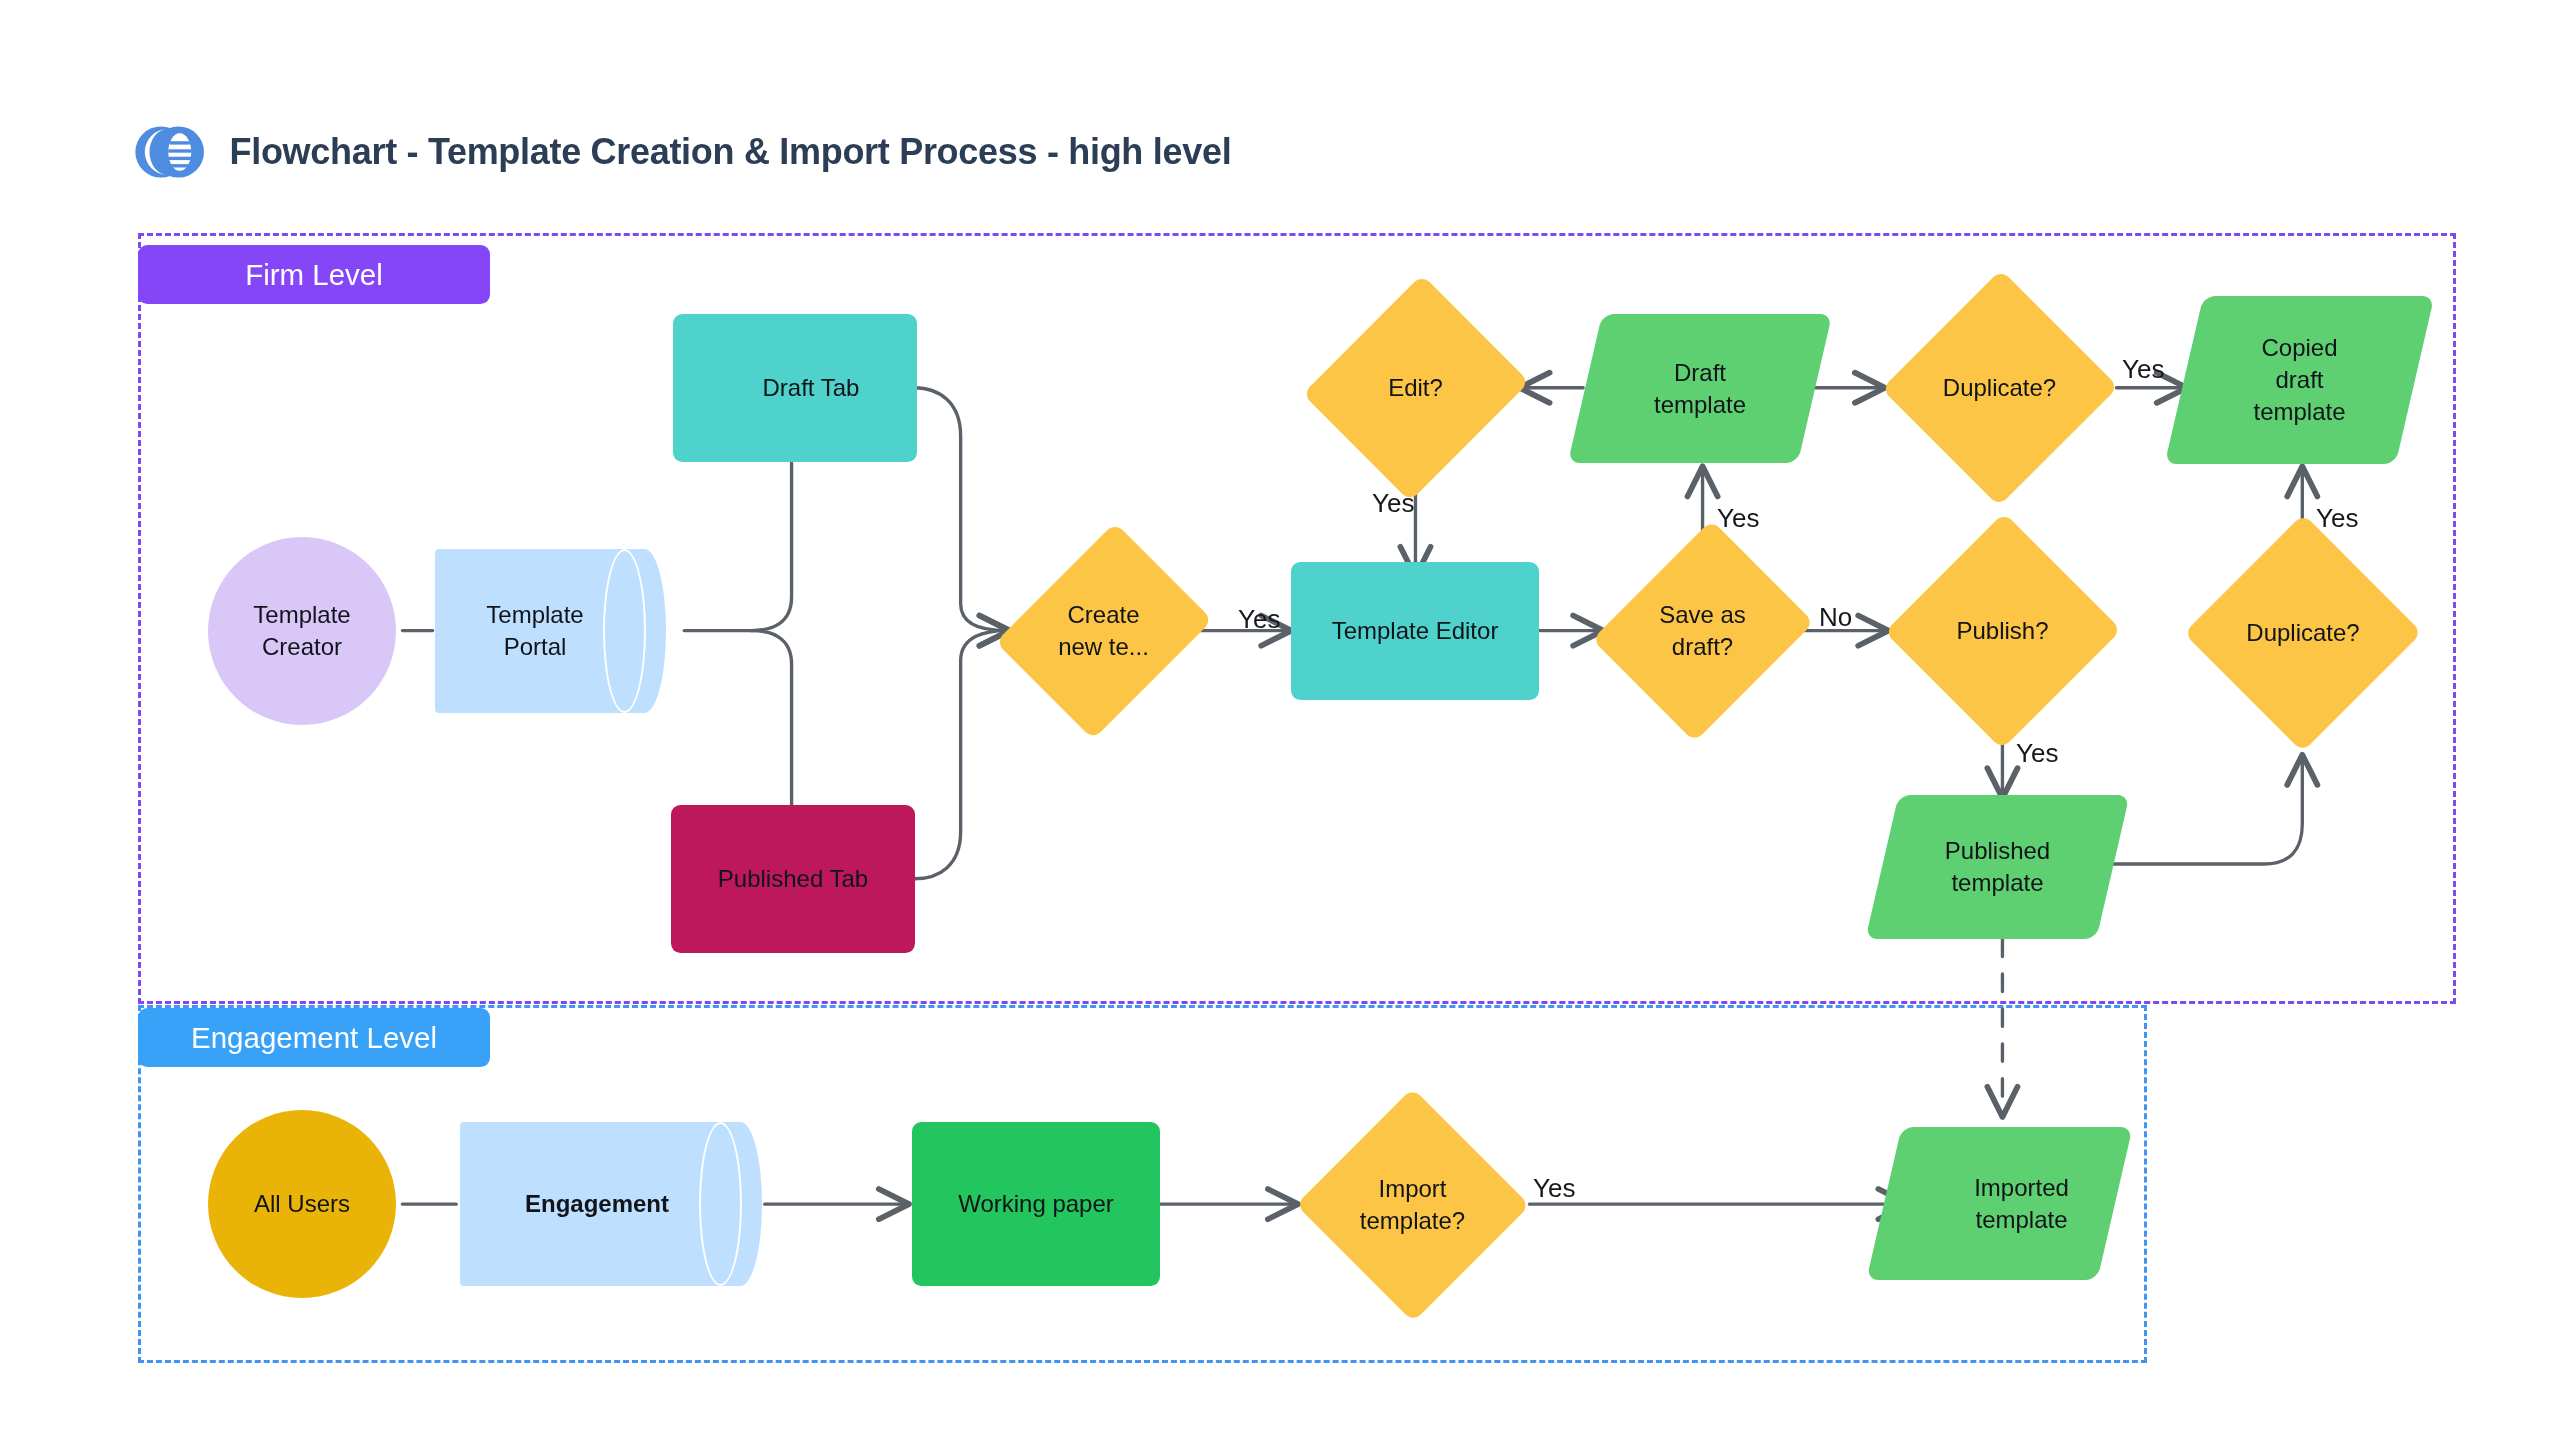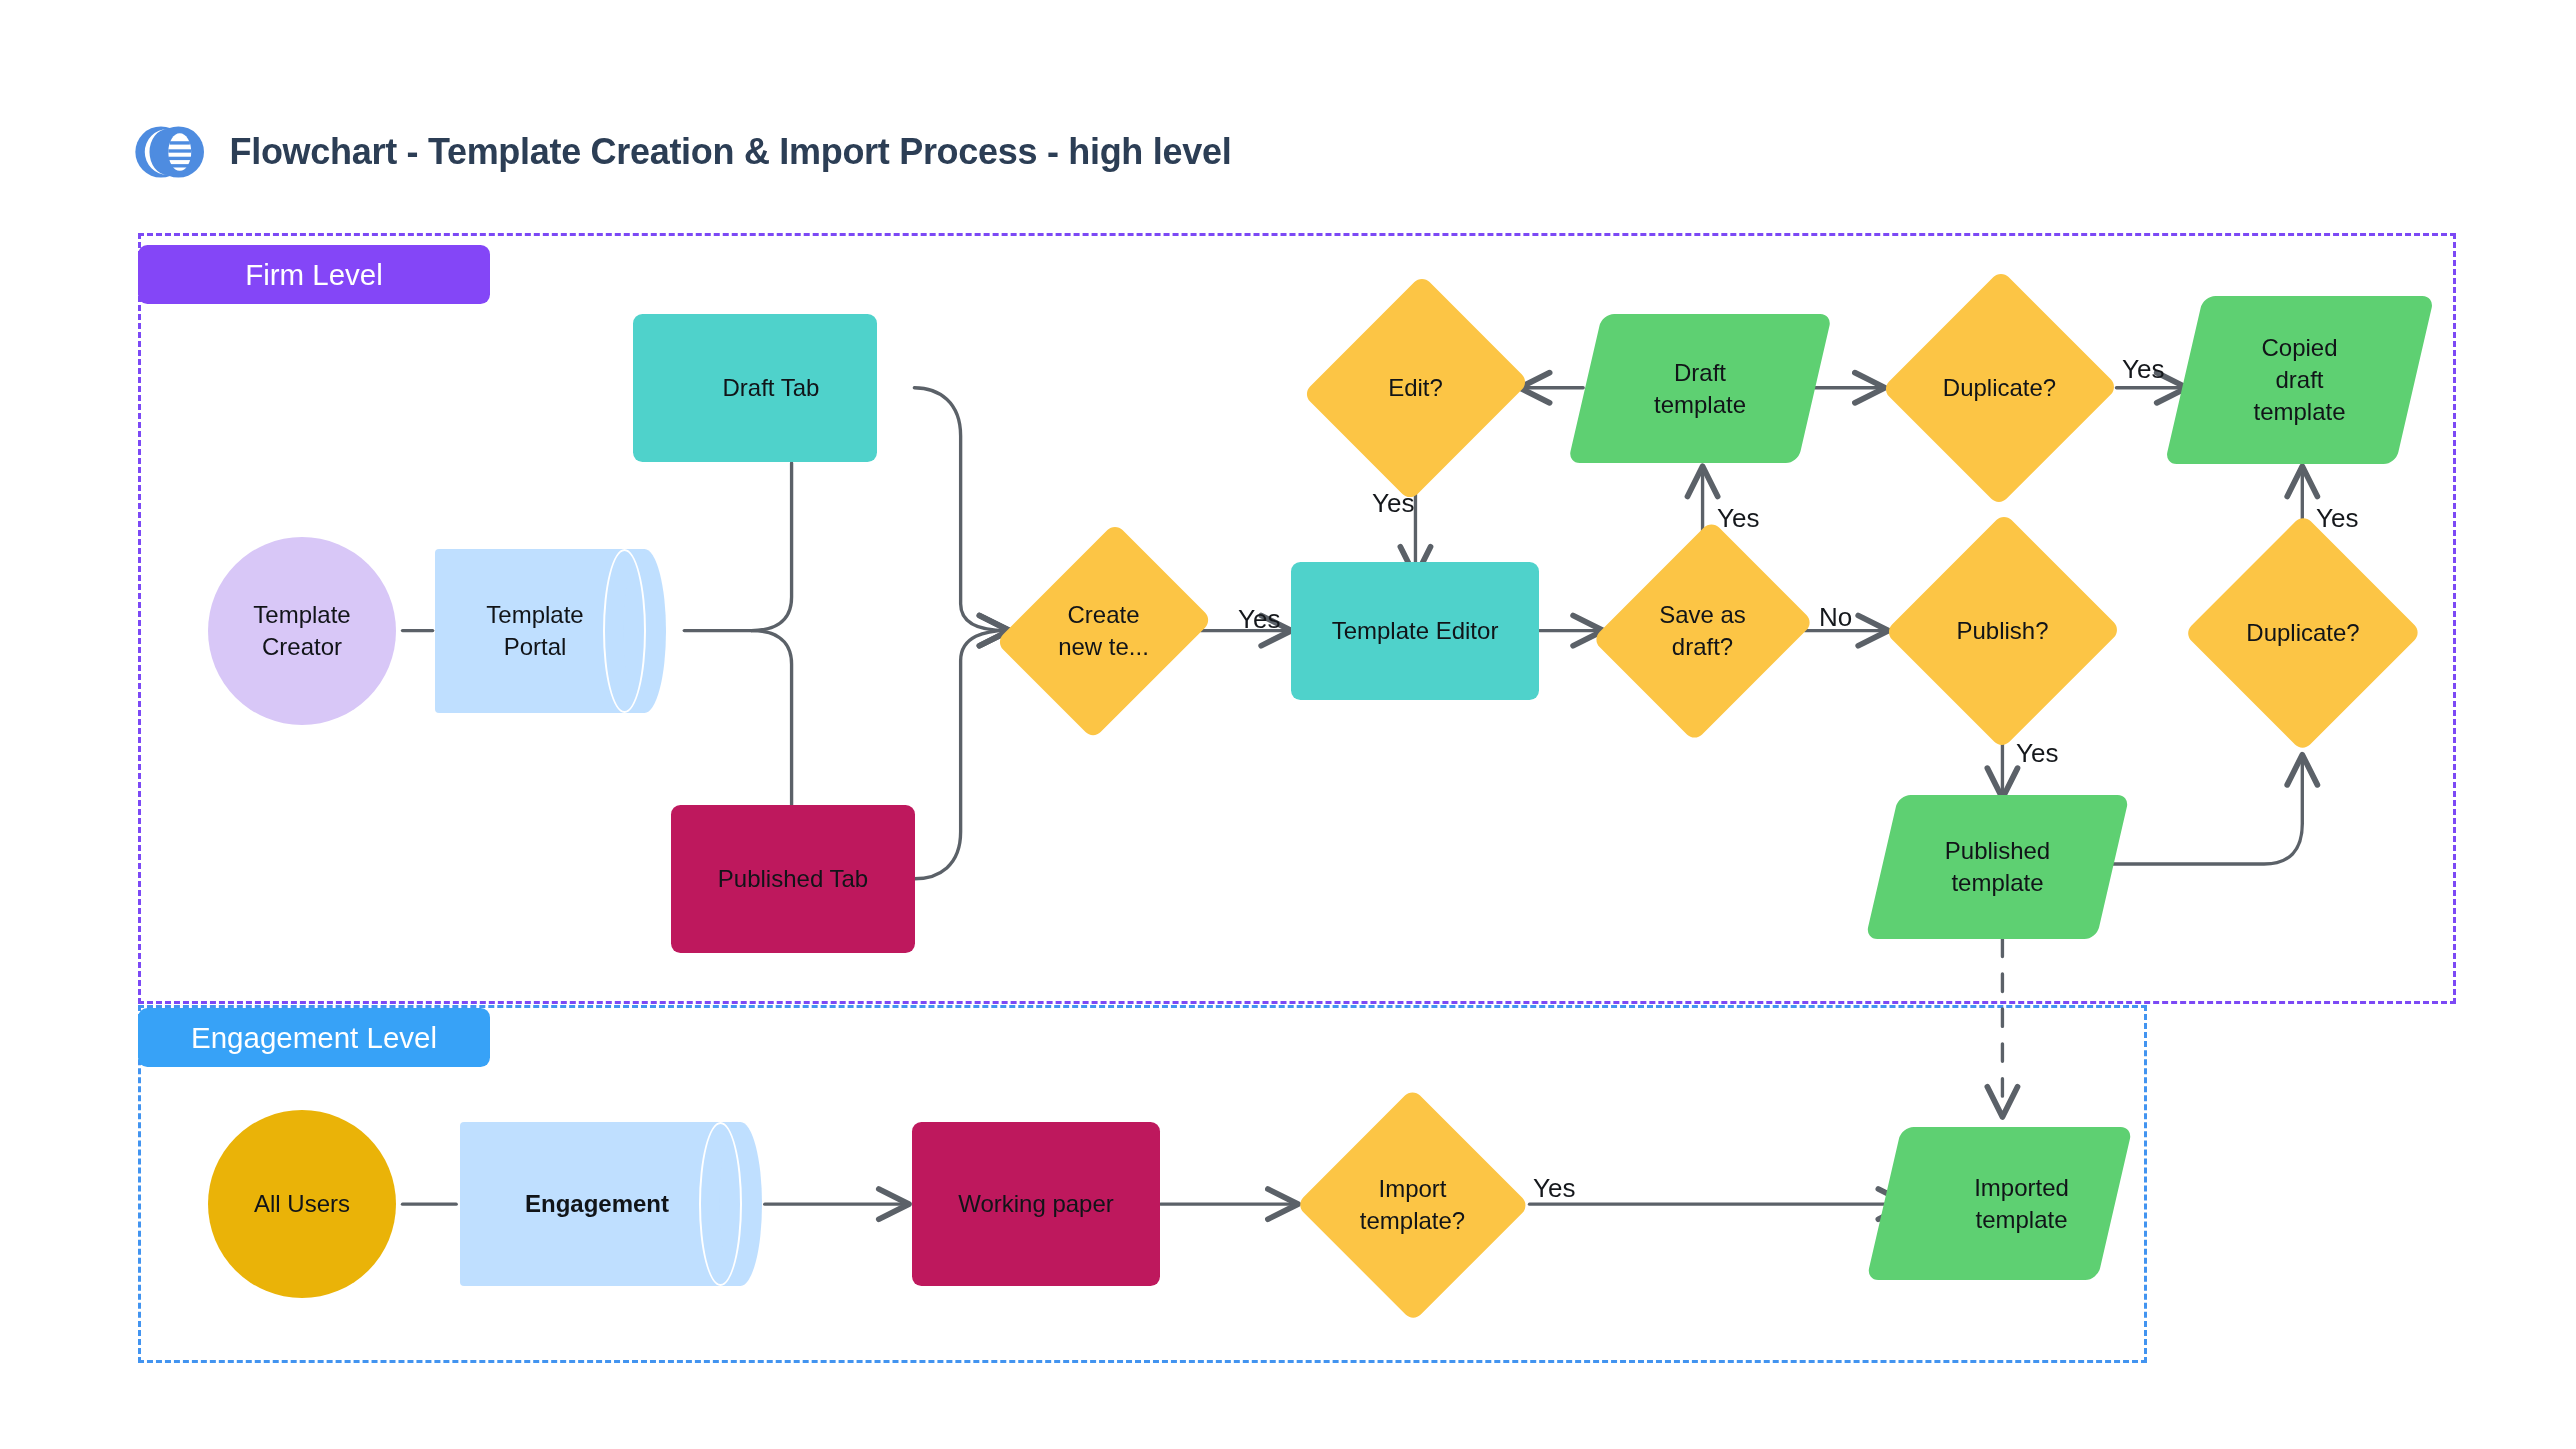--- a/index.html
+++ b/index.html
@@ -151,21 +151,21 @@
 <div class="node cyl" style="left:435px;top:549px;width:231px;height:164px;">
   <div class="cyl-body"></div>
   <div class="cyl-cap"></div>
   <div class="cyl-seam"></div>
   <div class="cyl-txt" style="display:flex;flex-direction:column;align-items:center;padding-right:31px;">
     <span>Template</span>
     <span>Portal</span>
   </div>
 </div>
 
-<div class="node rect" style="left:633px;top:314px;width:244px;height:148px;background:#4fd2cb;padding-left:32px;">
+<div class="node rect" style="left:673px;top:314px;width:244px;height:148px;background:#4fd2cb;padding-left:32px;">
   <span>Draft Tab</span>
 </div>
 
 <div class="node rect" style="left:671px;top:805px;width:244px;height:148px;background:#be185d;">
   <span>Published Tab</span>
 </div>
 
 <div class="node diamond" style="left:1006px;top:511px;width:195px;height:239px;">
   <div class="dia-bg" style="background:#fcc545;"></div>
   <div class="dia-txt" style="display:flex;flex-direction:column;align-items:center;">
@@ -235,21 +235,21 @@
   <span>All Users</span>
 </div>
 
 <div class="node cyl" style="left:460px;top:1122px;width:302px;height:164px;">
   <div class="cyl-body"></div>
   <div class="cyl-cap"></div>
   <div class="cyl-seam"></div>
   <div class="cyl-txt" style="display:flex;justify-content:center;padding-right:28px;font-weight:bold;">Engagement</div>
 </div>
 
-<div class="node rect" style="left:912px;top:1122px;width:248px;height:164px;background:#be185d;text-align:center;">
+<div class="node rect" style="left:912px;top:1122px;width:248px;height:164px;background:#22c55e;text-align:center;">
   <span>Working paper</span>
 </div>
 
 <div class="node diamond" style="left:1295px;top:1088px;width:235px;height:233px;">
   <div class="dia-bg" style="background:#fcc545;"></div>
   <div class="dia-txt" style="display:flex;flex-direction:column;align-items:center;">
     <span>Import</span>
     <span>template?</span>
   </div>
 </div>

